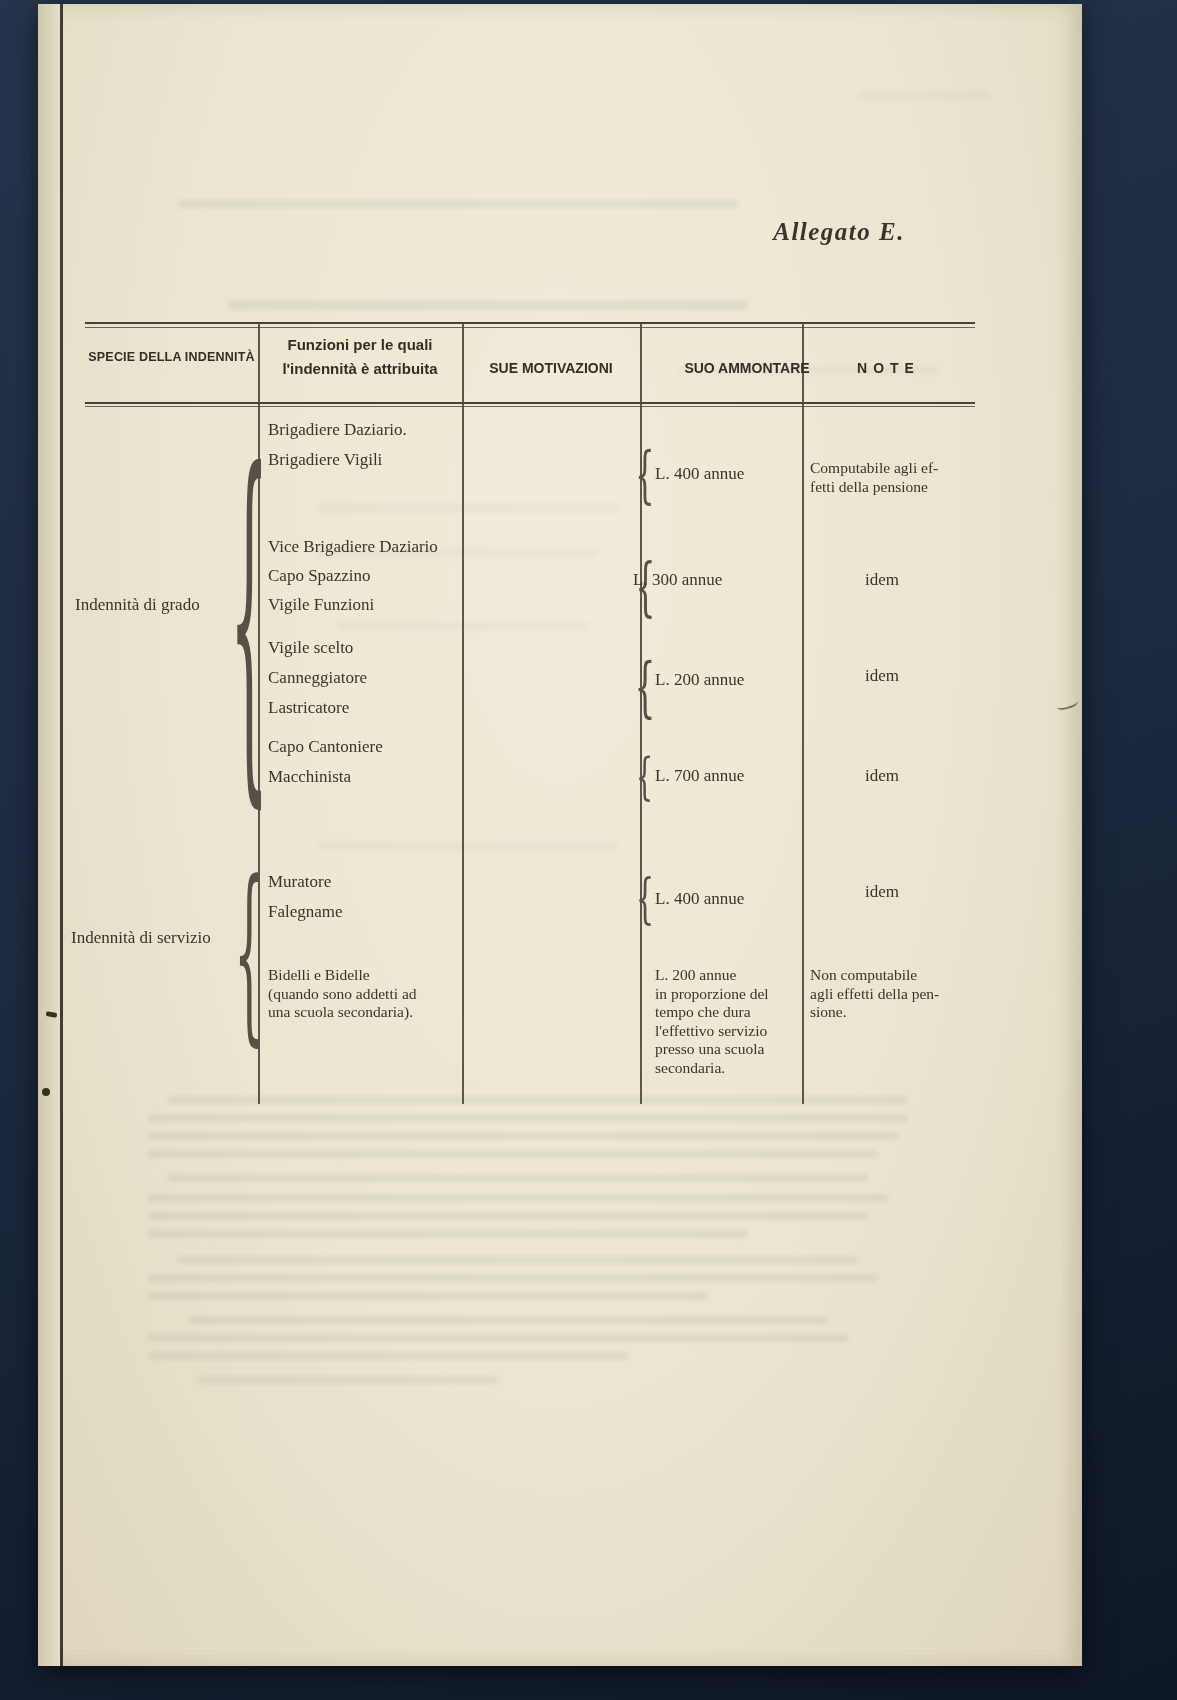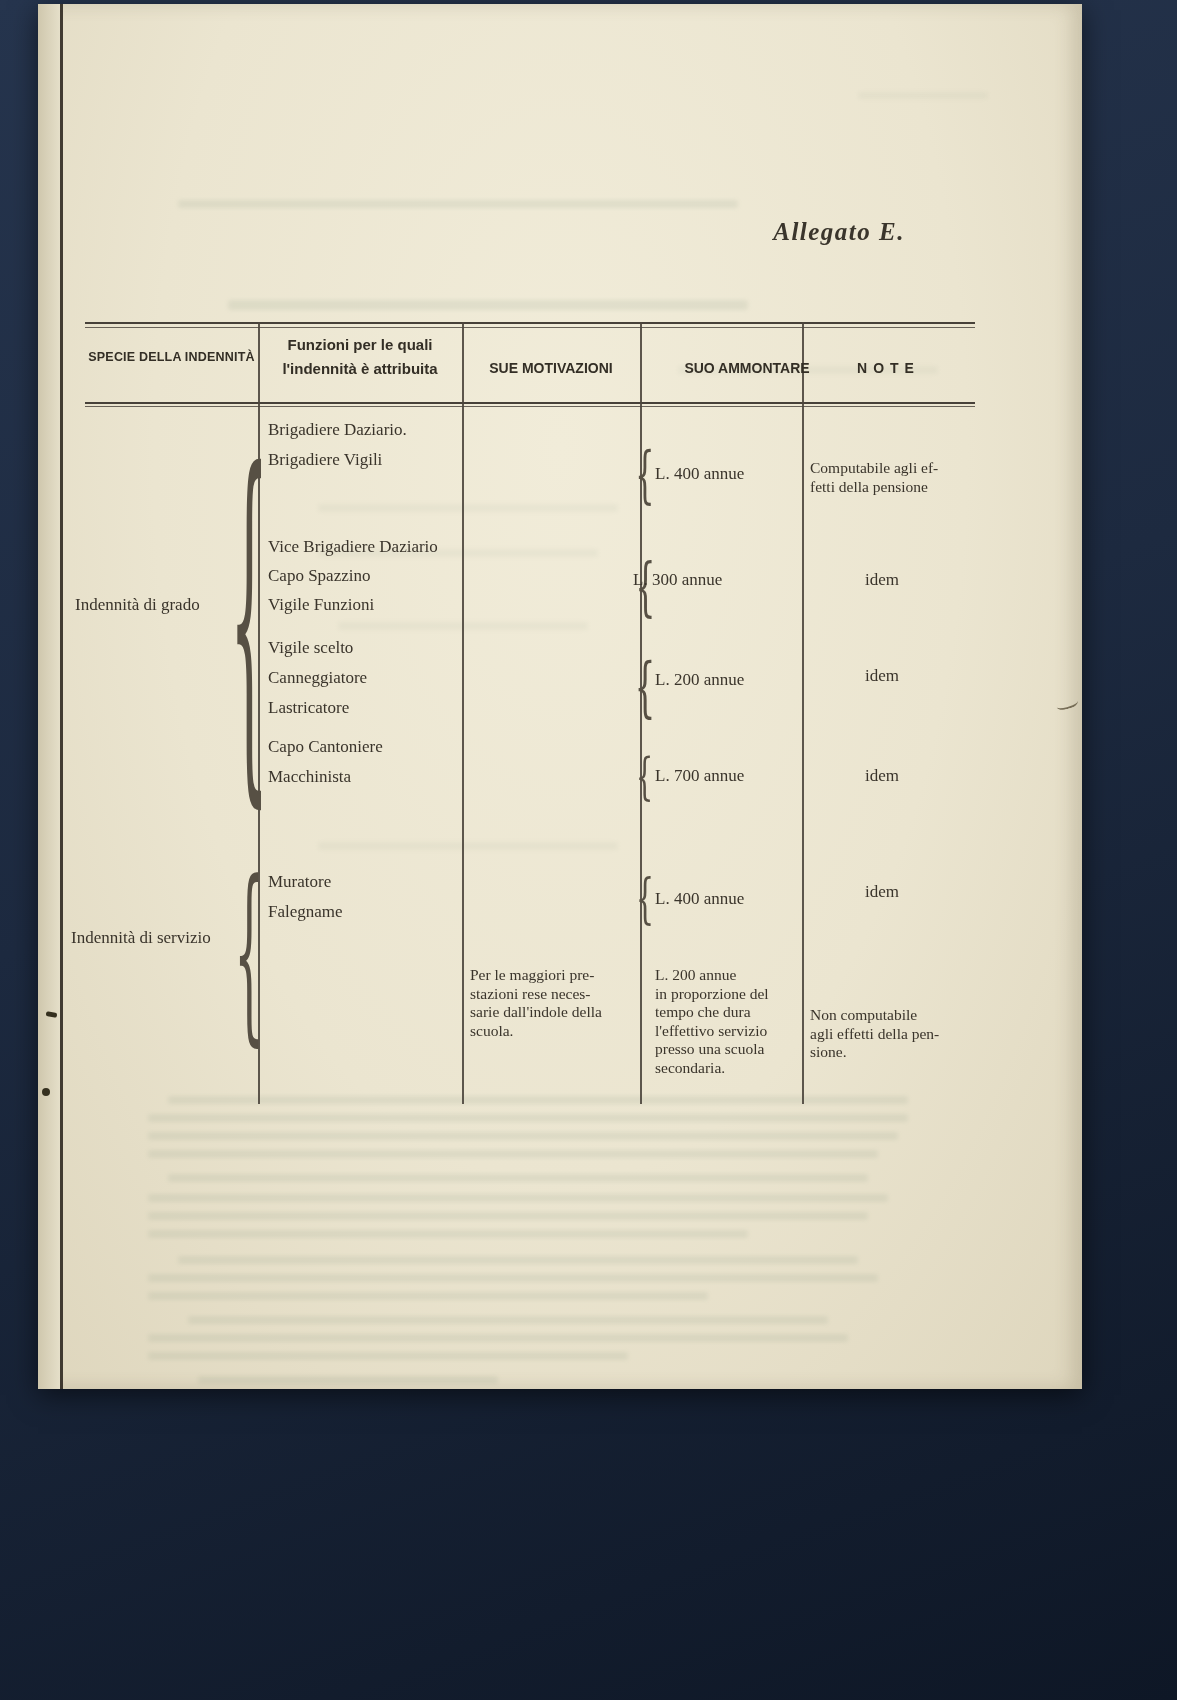--- a/index.html
+++ b/index.html
@@ -1,19 +1,19 @@
 <!DOCTYPE html>
 <html><head>
 <meta charset="utf-8">
 <style>
   html,body{margin:0;padding:0;background:#0d1522;}
   .scene{position:relative;width:1177px;height:1700px;overflow:hidden;
          background:linear-gradient(160deg,#26354e 0%,#1d2a40 45%,#0e1726 100%);
          font-family:"Liberation Serif","DejaVu Serif",serif;}
-  .page{position:absolute;left:38px;top:4px;width:1044px;height:1385px;
+  .page{position:absolute;left:38px;top:4px;width:1044px;height:1662px;
         background:radial-gradient(ellipse at 50% 32%,#f1ecd9 0%,#ebe5d0 55%,#ded6bd 100%);
         box-shadow:0 6px 26px rgba(0,0,0,.55), inset -10px 0 18px rgba(90,78,52,.18);}
   .edge-strip{position:absolute;left:0;top:0;bottom:0;width:22px;
         background:linear-gradient(90deg,#cfc7ad,#e5dfc9);}
   .edge-line{position:absolute;left:22px;top:0;bottom:0;width:3px;background:#241f17;opacity:.85;}
   .t{position:absolute;font:17px/20px "Liberation Serif","DejaVu Serif",serif;color:#3a342b;}
   .small{font-size:15.5px;line-height:18.5px;}
   .pre{white-space:pre-line;}
   .hdr{position:absolute;font-family:"Liberation Sans","DejaVu Sans",sans-serif;font-weight:bold;
        color:#332e25;text-align:center;}
@@ -101,25 +101,24 @@
     <div class="t" style="left:230px;top:533px;">Vice Brigadiere Daziario</div>
     <div class="t" style="left:230px;top:562px;">Capo Spazzino</div>
     <div class="t" style="left:230px;top:591px;">Vigile Funzioni</div>
     <div class="t" style="left:230px;top:634px;">Vigile scelto</div>
     <div class="t" style="left:230px;top:664px;text-align:right;">Canneggiatore</div>
     <div class="t" style="left:230px;top:694px;">Lastricatore</div>
     <div class="t" style="left:230px;top:733px;">Capo Cantoniere</div>
     <div class="t" style="left:230px;top:763px;">Macchinista</div>
     <div class="t" style="left:230px;top:868px;">Muratore</div>
     <div class="t" style="left:230px;top:898px;">Falegname</div>
+    <div class="t small pre" style="left:230px;top:962px;width:192px;">Bidelli e Bidelle
+(quando sono addetti ad
+una scuola secondaria).</div>
 
-    <div class="t small pre" style="left:432px;top:962px;width:168px;">Per le maggiori pre-
-stazioni rese neces-
-sarie dall'indole della
-scuola.</div>
 
     <div class="brace" style="left:598px;top:440px;width:18px;height:60px;">
       <span style="font-size:56px;transform:scale(0.55,1.1);">{</span>
     </div>
     <div class="brace" style="left:598px;top:552px;width:18px;height:62px;">
       <span style="font-size:58px;transform:scale(0.55,1.1);">{</span>
     </div>
     <div class="brace" style="left:598px;top:650px;width:18px;height:64px;">
       <span style="font-size:60px;transform:scale(0.55,1.1);">{</span>
     </div>
@@ -141,21 +140,21 @@
 l'effettivo servizio
 presso una scuola
 secondaria.</div>
 
     <div class="t small pre" style="left:772px;top:455px;width:168px;">Computabile agli ef-
 fetti della pensione</div>
     <div class="t" style="left:827px;top:566px;">idem</div>
     <div class="t" style="left:827px;top:662px;">idem</div>
     <div class="t" style="left:827px;top:762px;">idem</div>
     <div class="t" style="left:827px;top:878px;">idem</div>
-    <div class="t small pre" style="left:772px;top:962px;width:168px;margin-top:40px;">Non computabile
+    <div class="t small pre" style="left:772px;top:962px;width:168px;">Non computabile
 agli effetti della pen-
 sione.</div>
 
     <div class="speck" style="left:8px;top:1008px;width:11px;height:5px;transform:rotate(10deg);"></div>
     <div class="speck" style="left:4px;top:1084px;width:8px;height:8px;border-radius:50%;"></div>
     <div class="pencil" style="left:1018px;top:694px;"></div>
 
   </div>
 </div>
 

